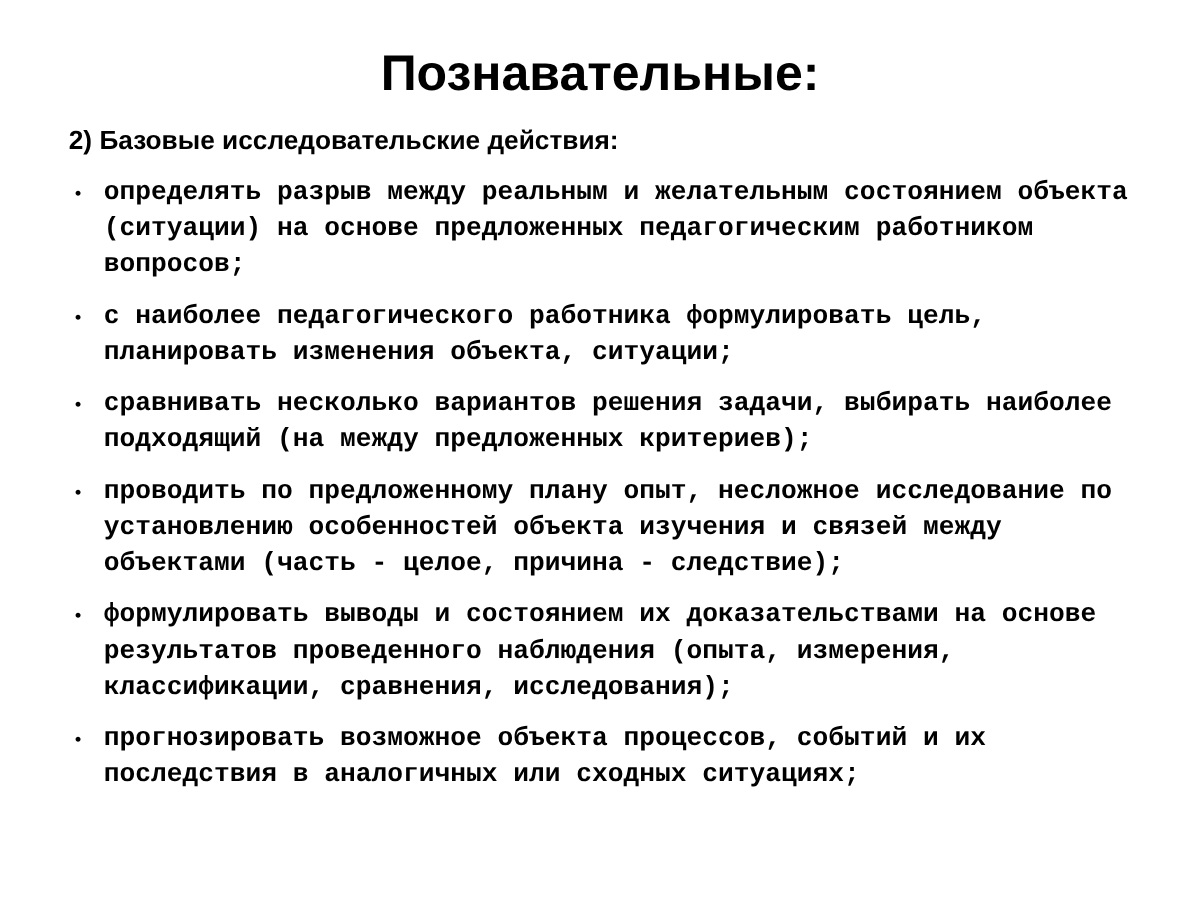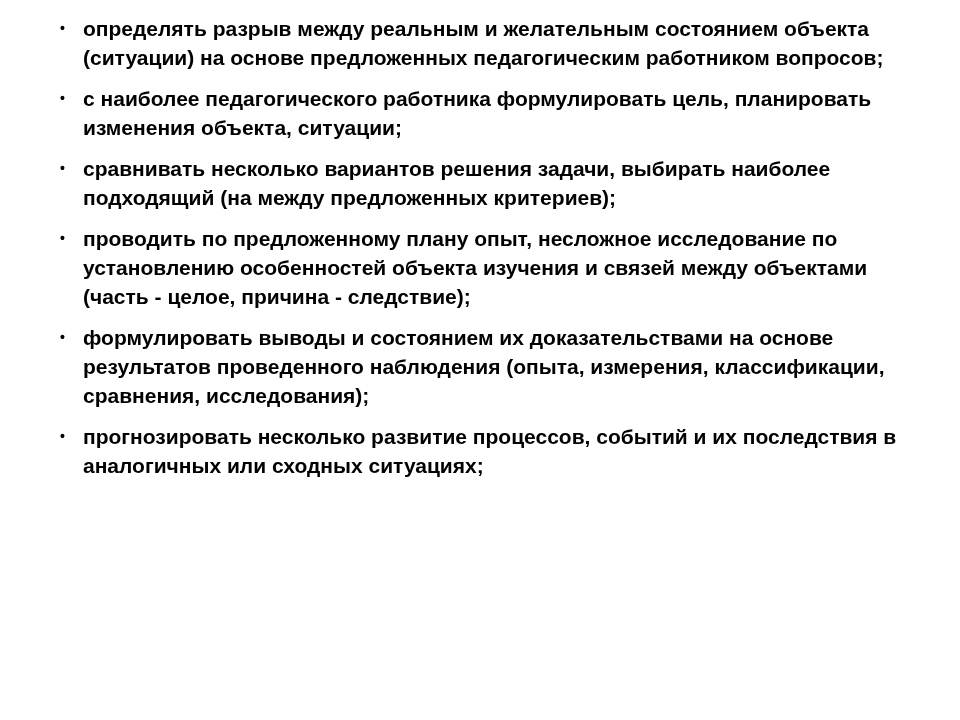--- a/index.html
+++ b/index.html
@@ -47,26 +47,29 @@
   }
   .bullet-marker {
     flex: 0 0 25px;
     font-size: 14px;
     line-height: 29px;
     padding-left: 2px;
     box-sizing: border-box;
   }
   .bullet-text {
     flex: 1 1 auto;
+    font-family: Liberation Mono, monospace;
   }
 </style>
 </head>
 <body>
 
 <div class="slide">
+  <h1 class="title">Познавательные:</h1>
+  <p class="heading">2) Базовые исследовательские действия:</p>
   <ul class="bullets">
     <li>
       <span class="bullet-marker">•</span>
       <span class="bullet-text">определять разрыв между реальным и желательным состоянием объекта (ситуации) на основе предложенных педагогическим работником вопросов;</span>
     </li>
     <li>
       <span class="bullet-marker">•</span>
       <span class="bullet-text">с наиболее педагогического работника формулировать цель, планировать изменения объекта, ситуации;</span>
     </li>
     <li>
@@ -76,16 +79,16 @@
     <li>
       <span class="bullet-marker">•</span>
       <span class="bullet-text">проводить по предложенному плану опыт, несложное исследование по установлению особенностей объекта изучения и связей между объектами (часть - целое, причина - следствие);</span>
     </li>
     <li>
       <span class="bullet-marker">•</span>
       <span class="bullet-text">формулировать выводы и состоянием их доказательствами на основе результатов проведенного наблюдения (опыта, измерения, классификации, сравнения, исследования);</span>
     </li>
     <li>
       <span class="bullet-marker">•</span>
-      <span class="bullet-text">прогнозировать несколько развитие процессов, событий и их последствия в аналогичных или сходных ситуациях;</span>
+      <span class="bullet-text">прогнозировать возможное объекта процессов, событий и их последствия в аналогичных или сходных ситуациях;</span>
     </li>
   </ul>
 </div>
 
 </body></html>

